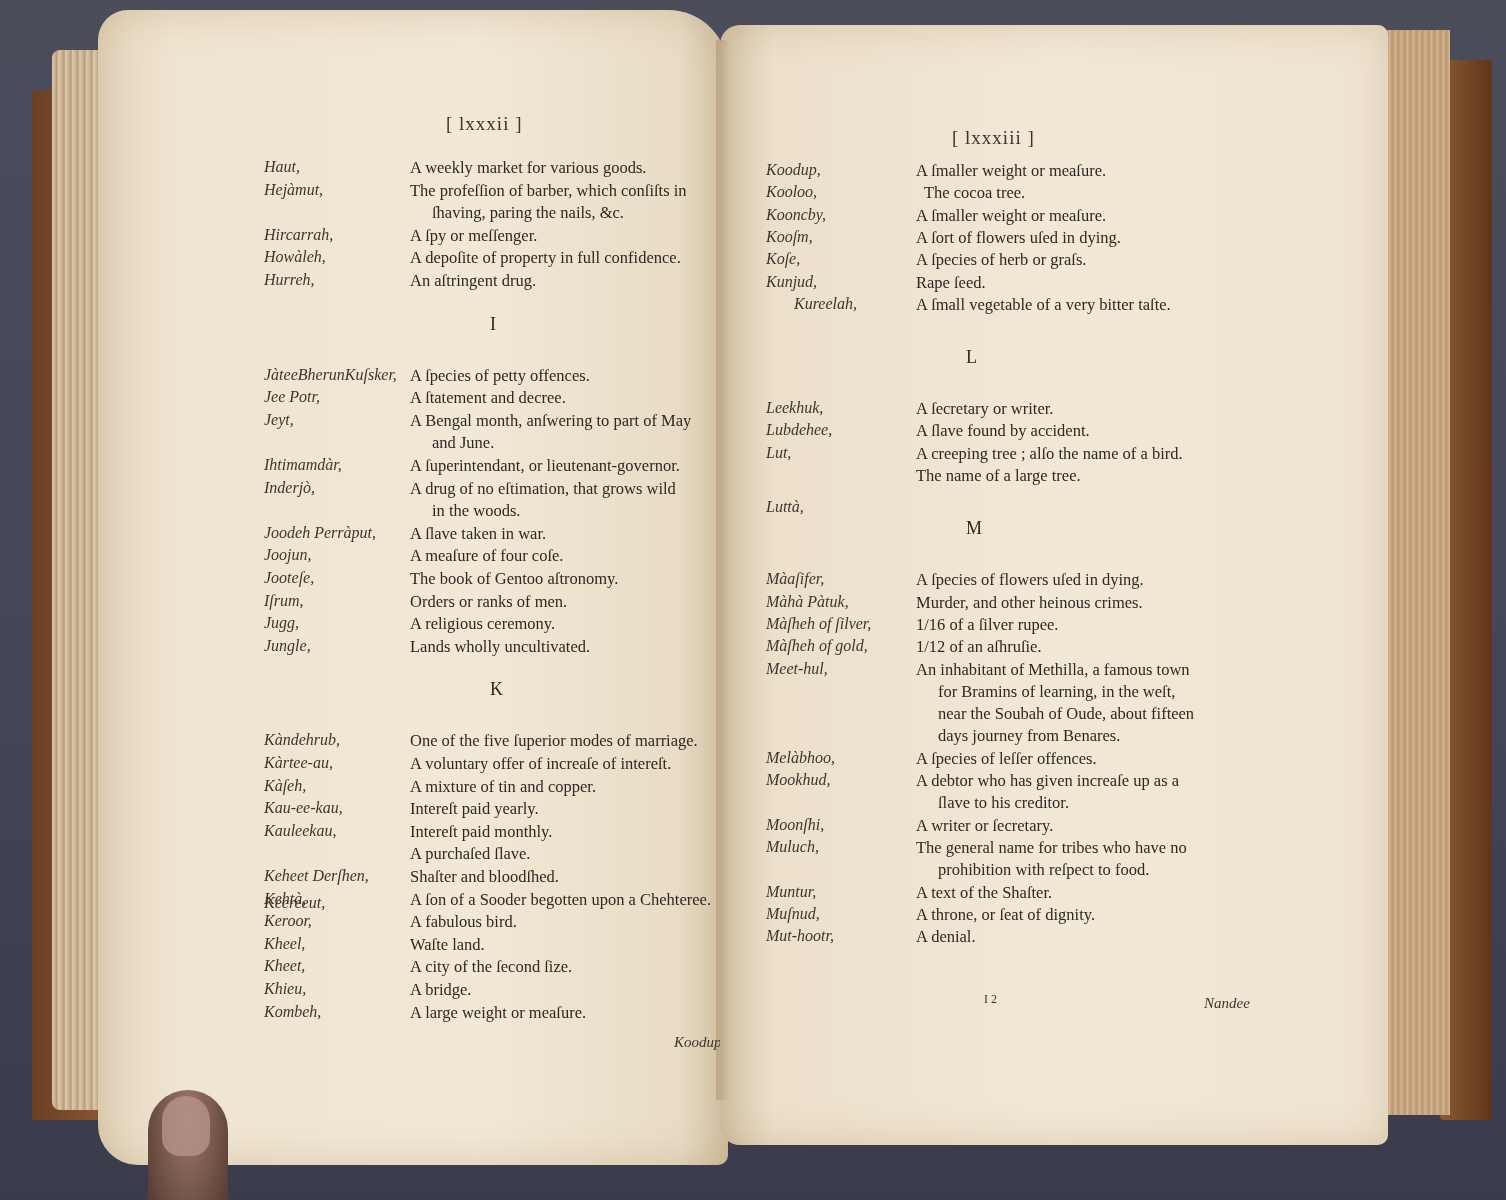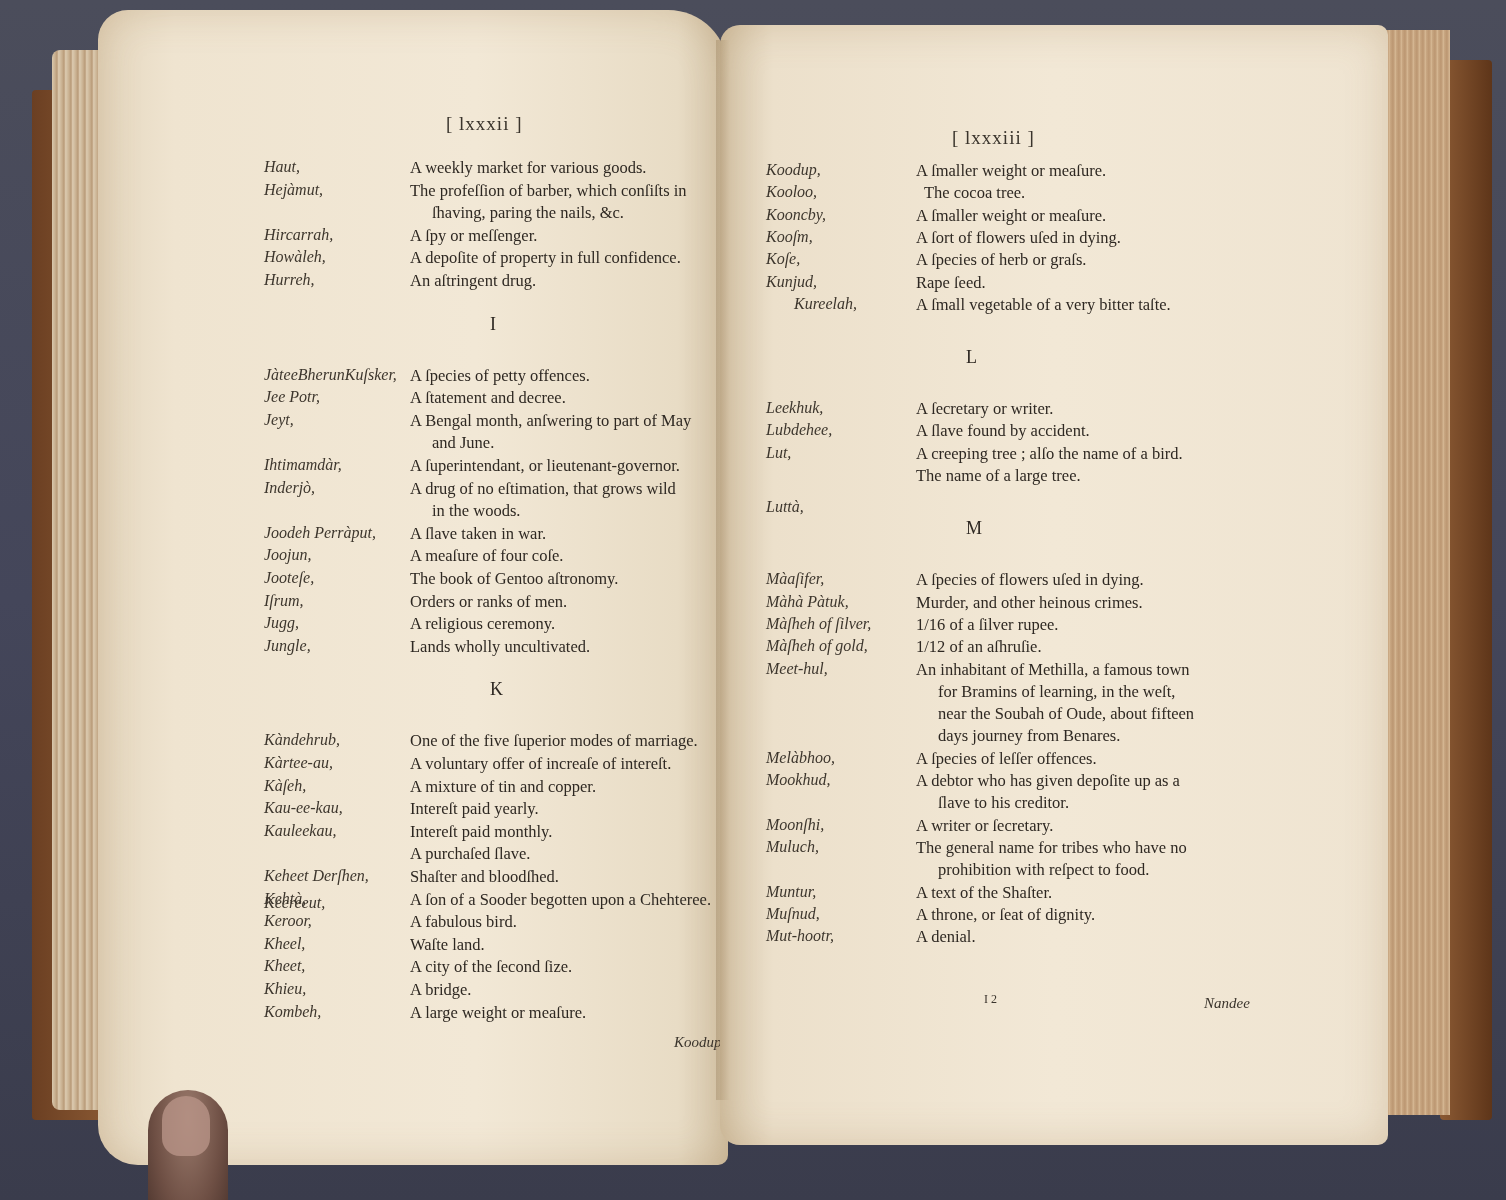--- a/index.html
+++ b/index.html
@@ -167,21 +167,21 @@
       <div class="term" style="left: 46px; top: 612.2px;">Màſheh of gold,</div>
       <div class="def" style="left: 196px; top: 612.2px;">1/12 of an aſhruſie.</div>
       <div class="term" style="left: 46px; top: 634.5px;">Meet-hul,</div>
       <div class="def" style="left: 196px; top: 634.5px;">An inhabitant of Methilla, a famous town</div>
       <div class="def" style="left: 218px; top: 656.8px;">for Bramins of learning, in the weſt,</div>
       <div class="def" style="left: 218px; top: 679.1px;">near the Soubah of Oude, about fifteen</div>
       <div class="def" style="left: 218px; top: 701.4px;">days journey from Benares.</div>
       <div class="term" style="left: 46px; top: 723.7px;">Melàbhoo,</div>
       <div class="def" style="left: 196px; top: 723.7px;">A ſpecies of leſſer offences.</div>
       <div class="term" style="left: 46px; top: 746px;">Mookhud,</div>
-      <div class="def" style="left: 196px; top: 746px;">A debtor who has given depoſite up as a</div>
+      <div class="def" style="left: 196px; top: 746px;">A debtor who has given increaſe up as a</div>
       <div class="def" style="left: 218px; top: 768.3px;">ſlave to his creditor.</div>
       <div class="term" style="left: 46px; top: 790.6px;">Moonſhi,</div>
       <div class="def" style="left: 196px; top: 790.6px;">A writer or ſecretary.</div>
       <div class="term" style="left: 46px; top: 812.9px;">Muluch,</div>
       <div class="def" style="left: 196px; top: 812.9px;">The general name for tribes who have no</div>
       <div class="def" style="left: 218px; top: 835.2px;">prohibition with reſpect to food.</div>
       <div class="term" style="left: 46px; top: 857.5px;">Muntur,</div>
       <div class="def" style="left: 196px; top: 857.5px;">A text of the Shaſter.</div>
       <div class="term" style="left: 46px; top: 879.8px;">Muſnud,</div>
       <div class="def" style="left: 196px; top: 879.8px;">A throne, or ſeat of dignity.</div>

